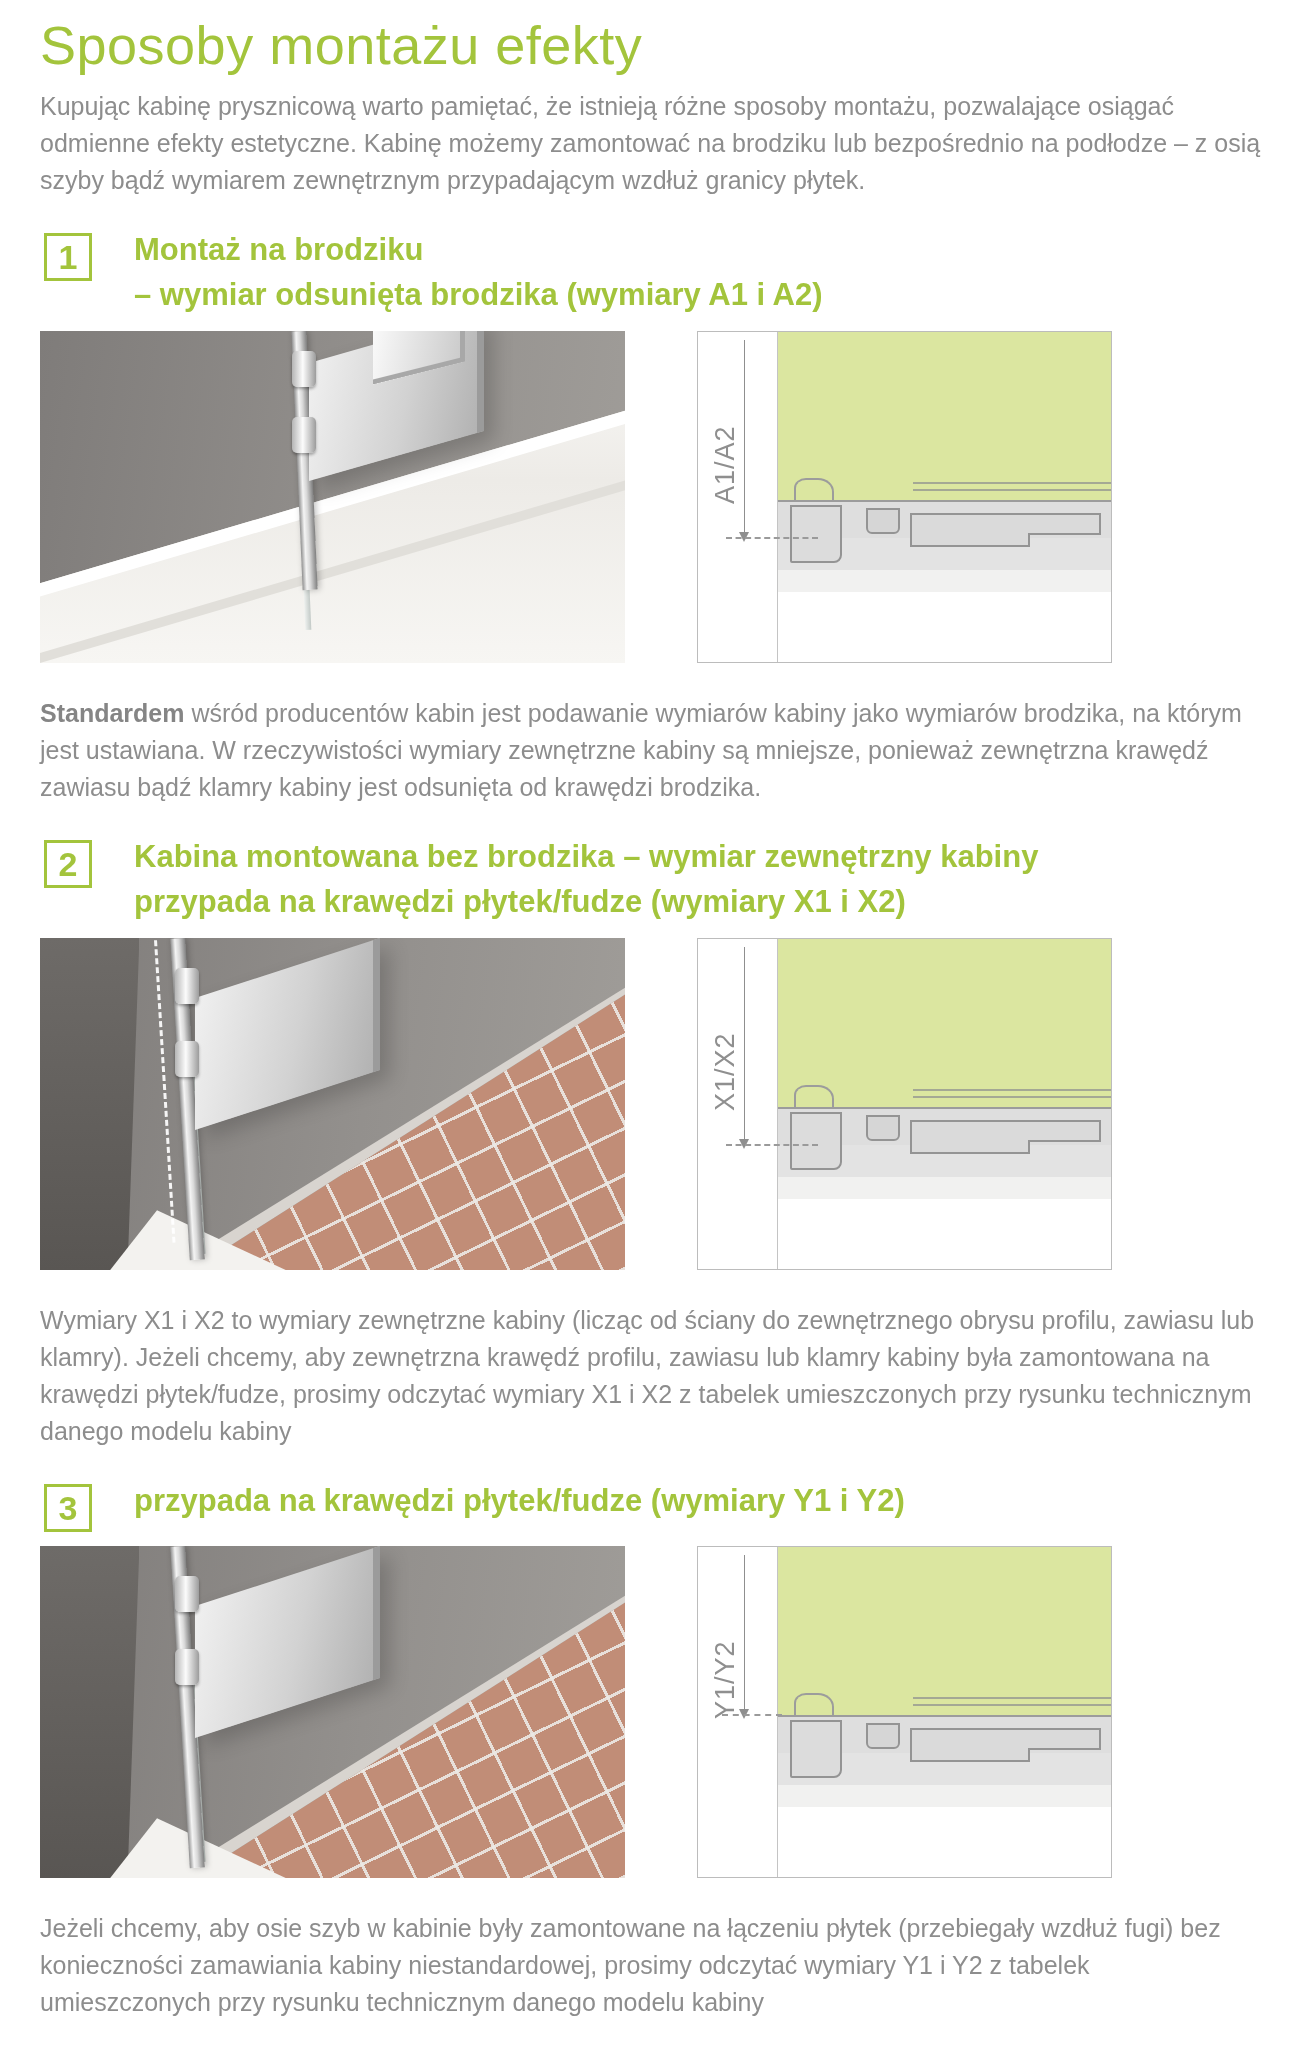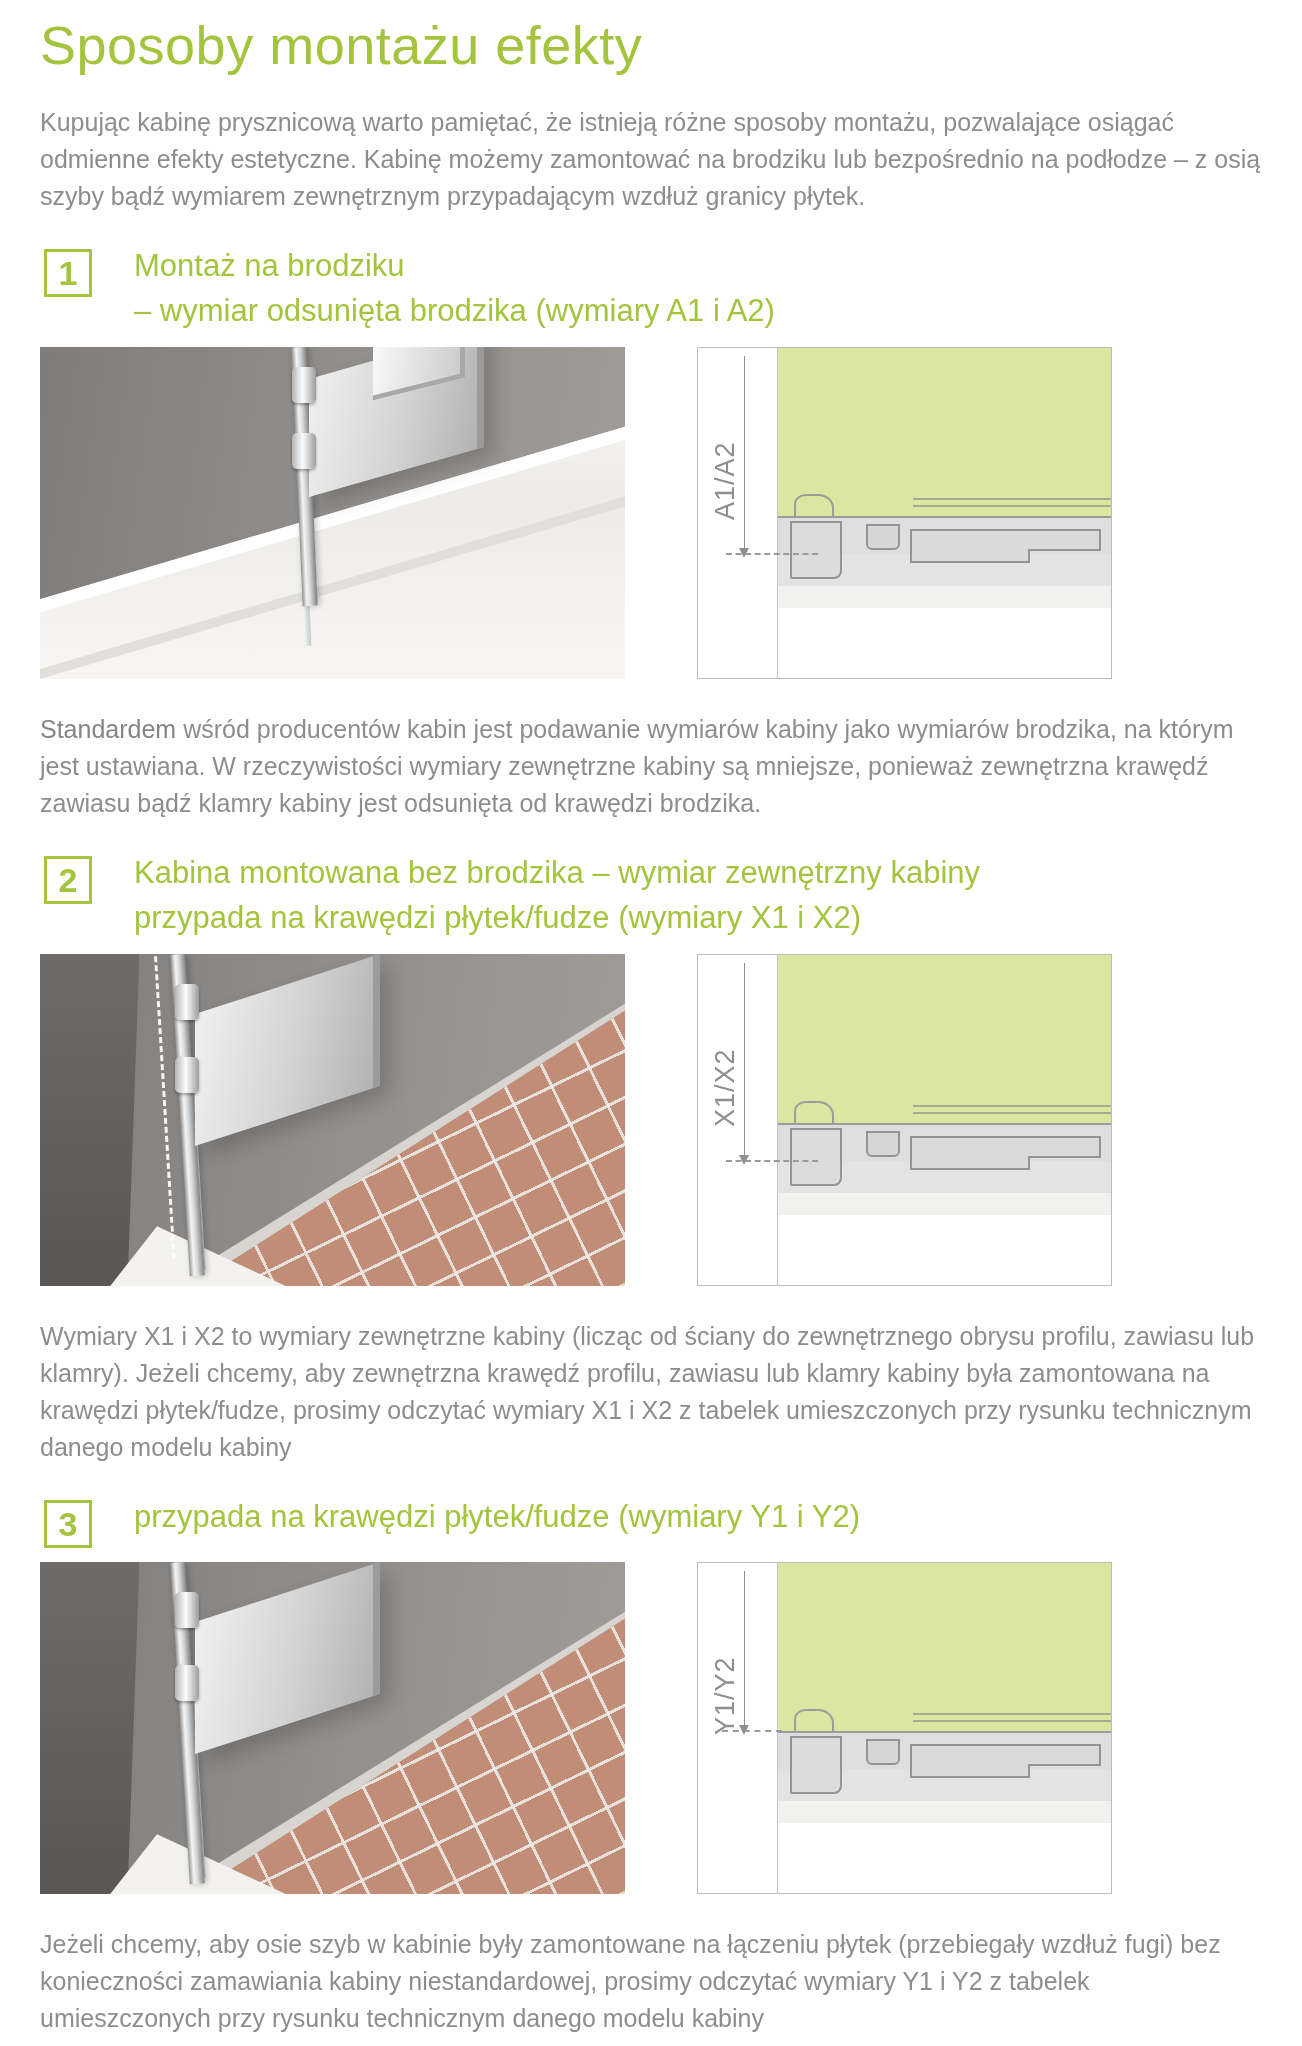--- a/index.html
+++ b/index.html
@@ -14,36 +14,36 @@
     width:1302px; height:2046px; overflow:hidden;
     font-family:"Liberation Sans", sans-serif;
     color:var(--gray);
   }
   .page{ padding:14px 40px 0 40px; }
 
   .page-title{
     color:var(--green); font-size:54px; font-weight:400; letter-spacing:.5px;
   }
   .intro{
-    margin-top:28px; font-size:25px; line-height:37px; color:var(--gray); max-width:1226px;
+    margin-top:12px; font-size:25px; line-height:37px; color:var(--gray); max-width:1226px;
   }
 
   
   .sec-head{ display:flex; align-items:flex-start; margin:28px 0 0 4px; }
   .num{
     flex:none; width:48px; height:48px; margin:6px 42px 0 0;
     border:3px solid var(--green); color:var(--green);
     font-size:34px; font-weight:700; display:flex; align-items:center; justify-content:center;
   }
-  .sec-title{ color:var(--green); font-size:31px; line-height:45px; font-weight:400; }
+  .sec-title{ color:var(--green); font-size:31px; line-height:45px; font-weight:700; }
 
   .row{ display:flex; gap:72px; margin-top:14px; align-items:flex-start; }
 
   .note{ margin-top:32px; font-size:25px; line-height:37px; max-width:1226px; }
-  .note b{ font-weight:400; color:#858585;text-align:right; }
+  .note b{ font-weight:700; color:#858585;text-align:right; }
 
   
   .photo{
     flex:none; width:585px; height:332px; position:relative; overflow:hidden;
     background:linear-gradient(98deg,#7f7c7a 0%,#93908d 55%,#a09d99 100%);
   }
   .p-bar{
     position:absolute; width:15px;
     background:linear-gradient(90deg,#8f8f8f 0%,#f4f4f4 30%,#d9d9d9 55%,#7f7f7f 100%);
     box-shadow:2px 0 6px rgba(0,0,0,.25);

